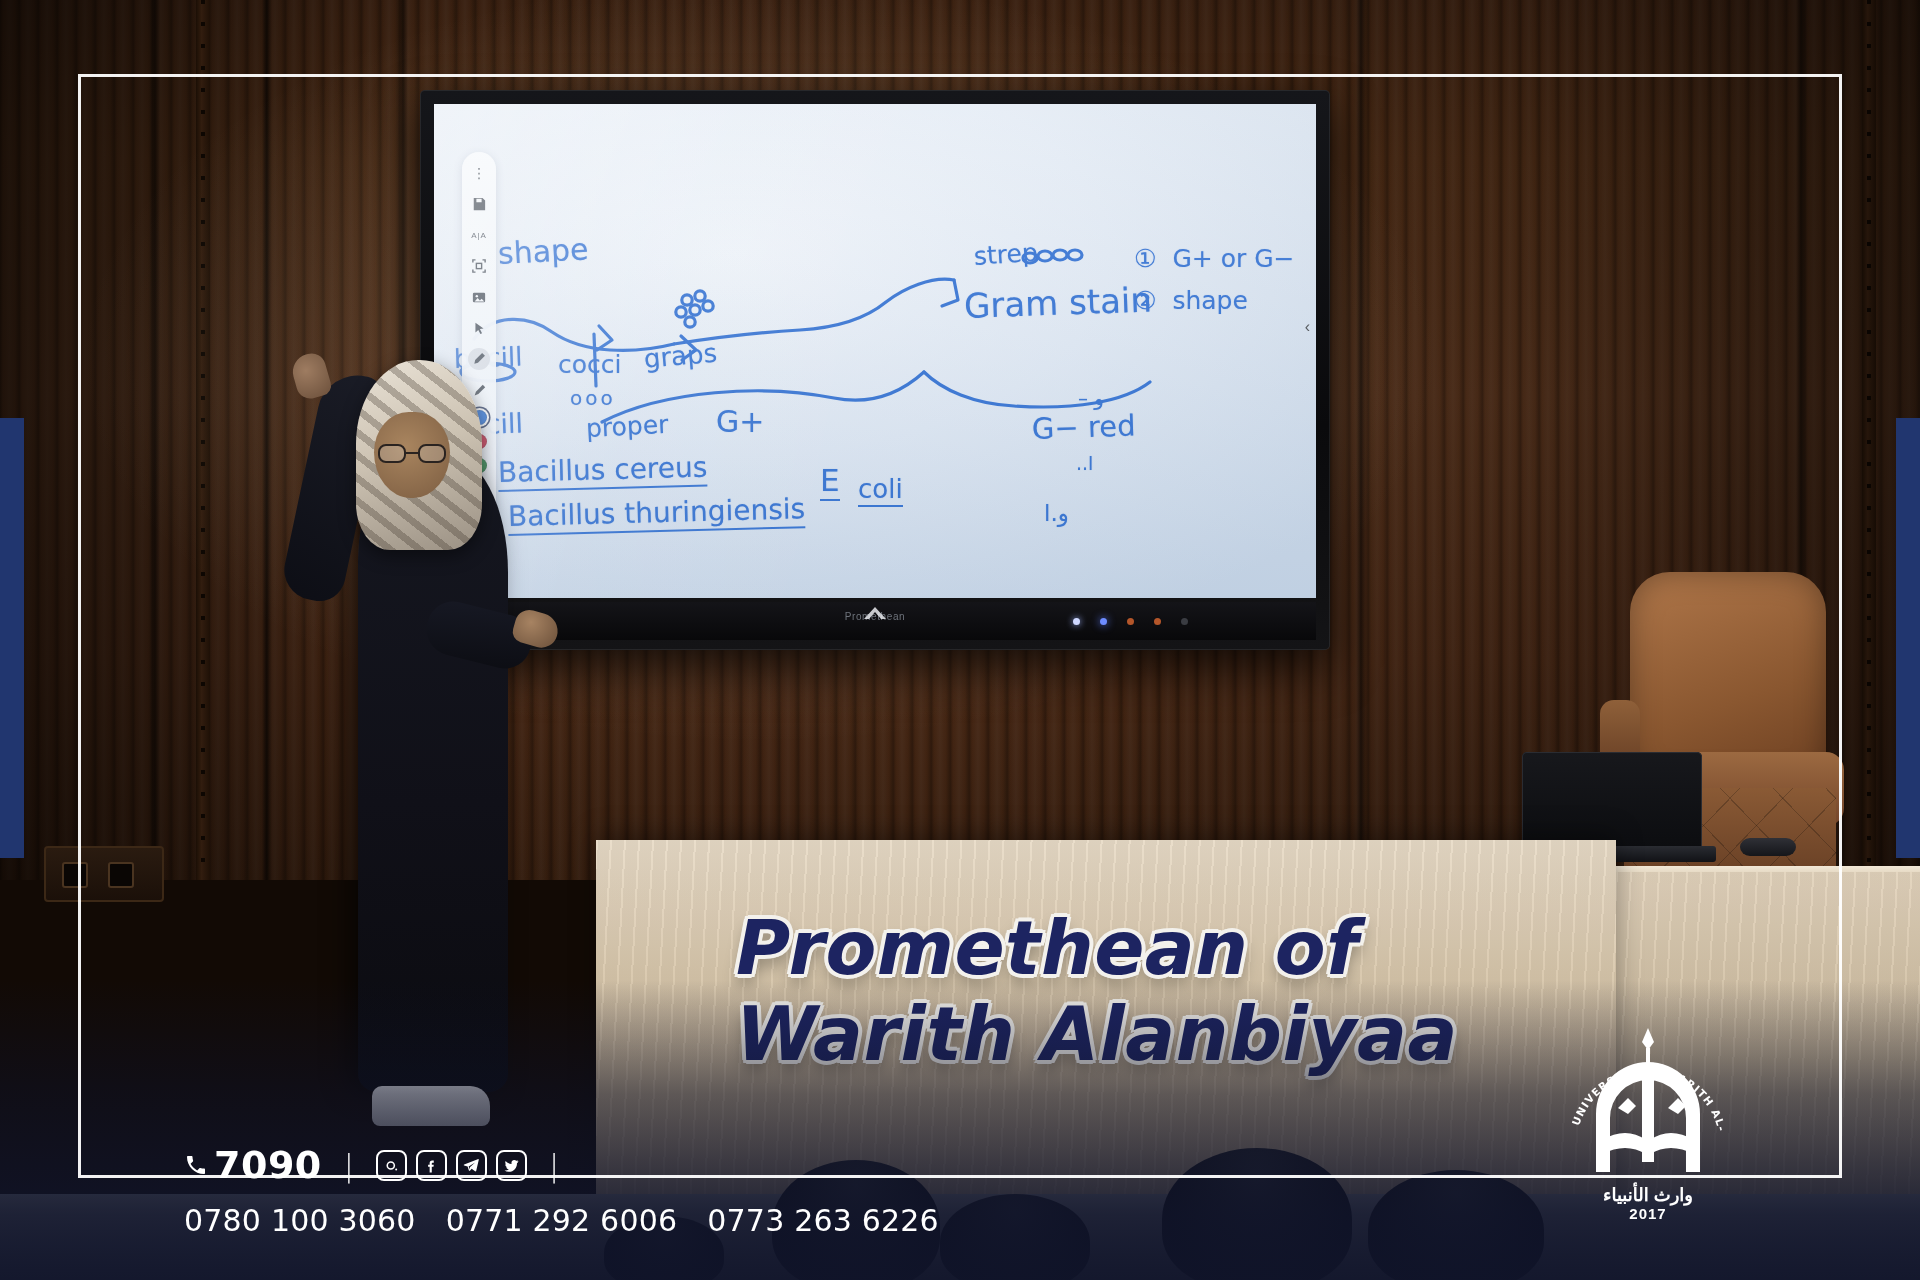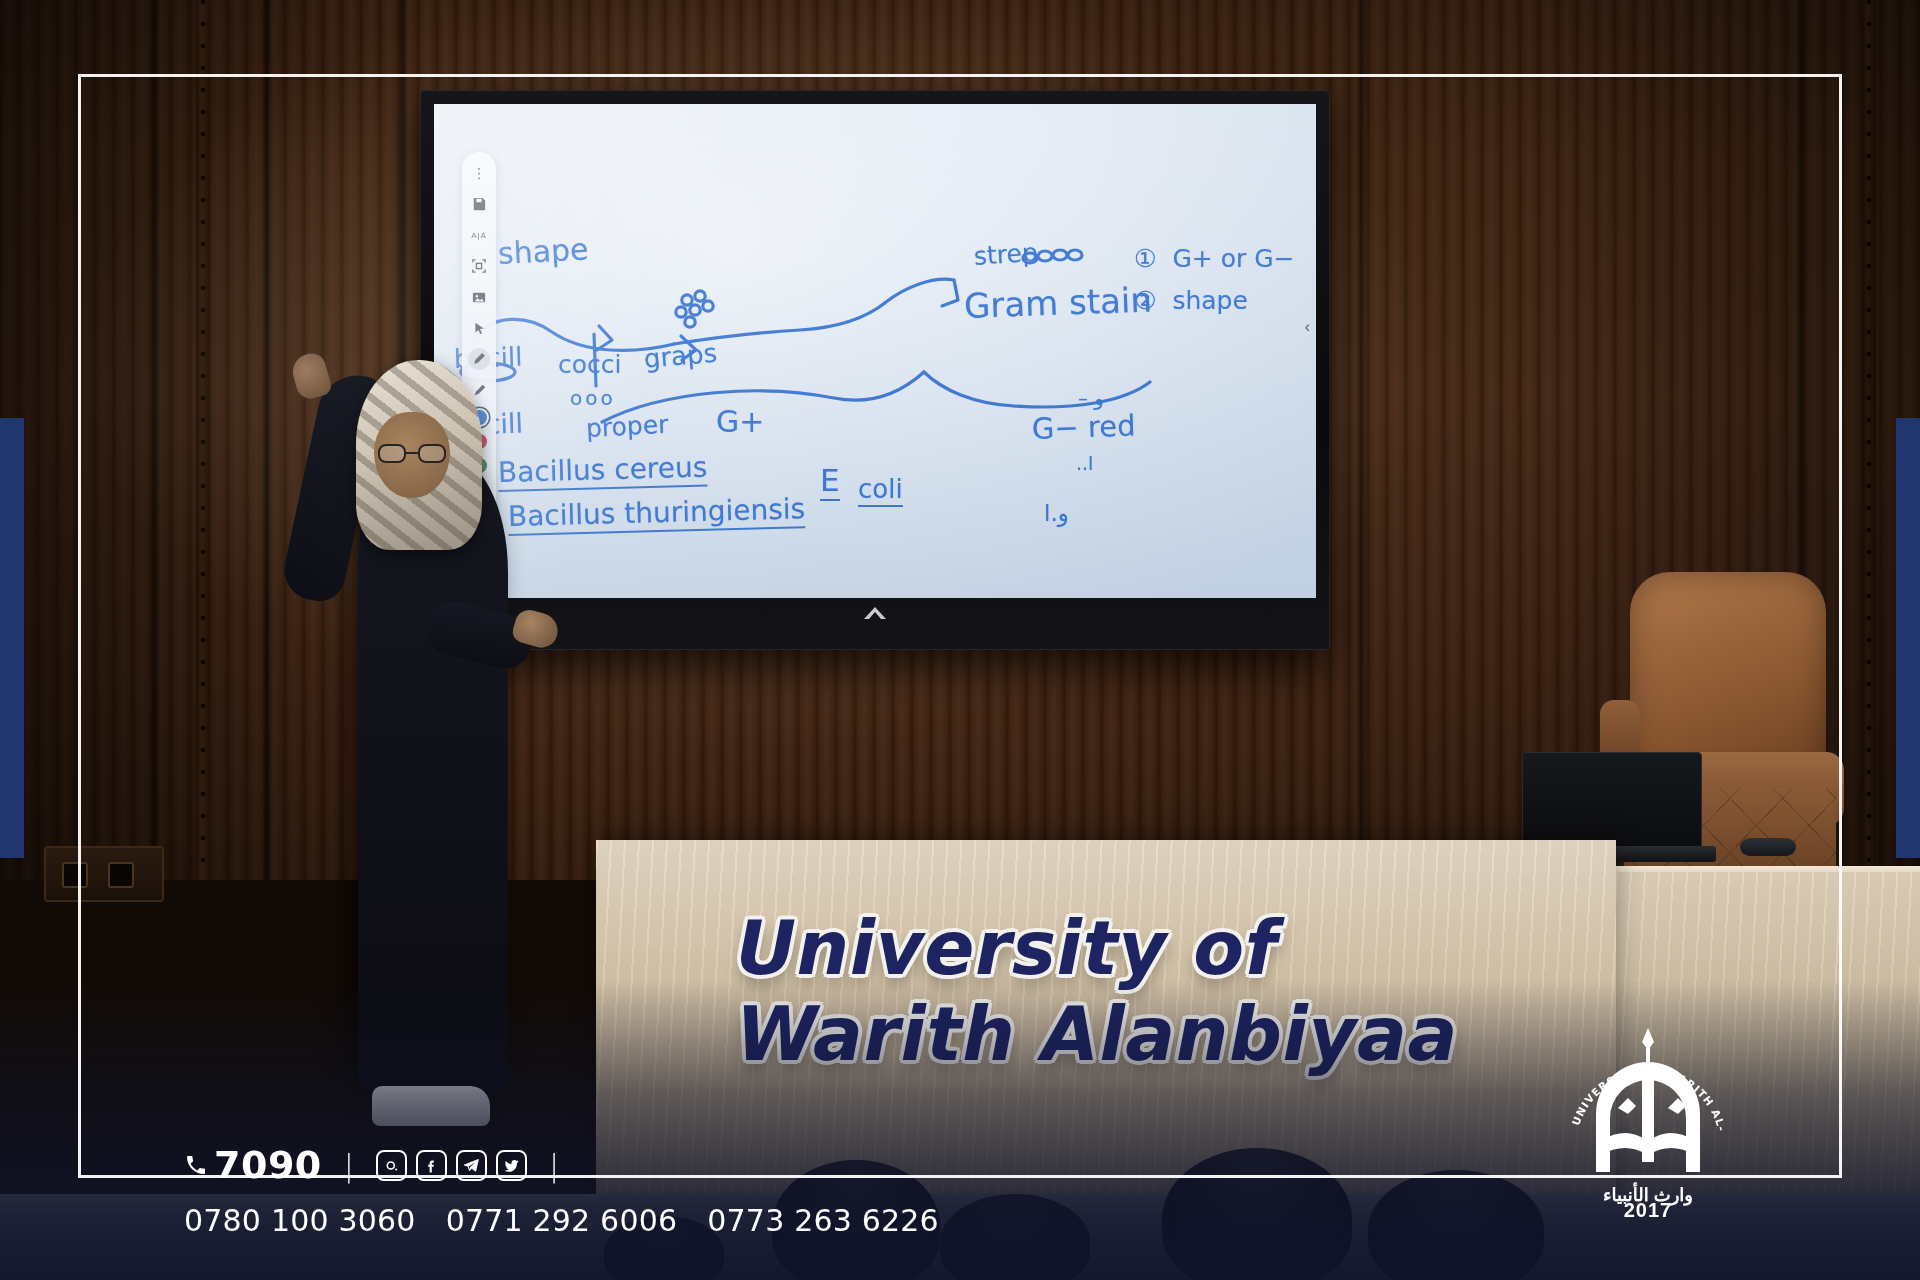--- a/index.html
+++ b/index.html
@@ -364,21 +364,21 @@
   .crest {
     position: absolute; right: 182px; bottom: 58px; width: 180px; height: 200px;
     color: #fff;
   }
   .crest-arabic {
     position: absolute; left: 0; bottom: 16px; width: 180px; text-align: center;
     font-size: 18px; font-weight: 700; letter-spacing: 1px;
   }
   .crest-year {
     position: absolute; left: 0; bottom: 0px; width: 180px; text-align: center;
-    font-size: 20px; font-weight: 700; letter-spacing: 1px;
+    font-size: 15px; font-weight: 700; letter-spacing: 1px;
   }
   .crest-ring-text {
     position: absolute; left: 0; top: 0; width: 180px; height: 180px;
   }
 </style>
 </head>
 <body>
 
 <div id="stage">
 
@@ -520,20 +520,35 @@
               </svg>
           </div>
           <div class="tb-collapse">〉</div>
         </div>
 
         <div class="collapse-right">‹</div>
 
         <div class="screen-glare"></div>
       </div>
 
+      <div class="board-chin">
+        <div class="chin-ports">
+          <span></span>
+            <span></span>
+            <span></span>
+        </div>
+        <div class="chin-brand">Promethean</div>
+        <div class="chin-leds">
+          <i class="led w"></i>
+            <i class="led b"></i>
+            <i class="led o"></i>
+            <i class="led o"></i>
+            <i class="led d"></i>
+        </div>
+      </div>
       <svg class="board-logo-top" viewBox="0 0 26 14">
         <path d="M13 1 L24 13 L19 13 L13 6 L7 13 L2 13 Z" fill="#e8eaee"></path>
       </svg>
     </div>
 
     <div class="presenter">
       <div class="p-abaya"></div>
       <div class="p-arm-up"></div>
       <div class="p-hand-up"></div>
       <div class="p-arm-low"></div>
@@ -557,21 +572,21 @@
     <div class="desk-right"></div>
 
     <div class="laptop-lid"></div>
     <div class="laptop-base"></div>
     <div class="mouse"></div>
 
     <div class="desk-top-edge"></div>
     <div class="desk-front"></div>
 
     <div class="sign">
-      <div>University of</div>
+      <div>Promethean of</div>
       <div>Warith Alanbiyaa</div>
     </div>
 
     <div class="floor"></div>
 
     <div class="head" style="left:772px;  width:168px; height:130px;"></div>
     <div class="head" style="left:940px;  width:150px; height:96px;"></div>
     <div class="head" style="left:1162px; width:190px; height:142px;"></div>
     <div class="head" style="left:1368px; width:176px; height:120px;"></div>
     <div class="head" style="left:604px;  width:120px; height:74px;"></div>

